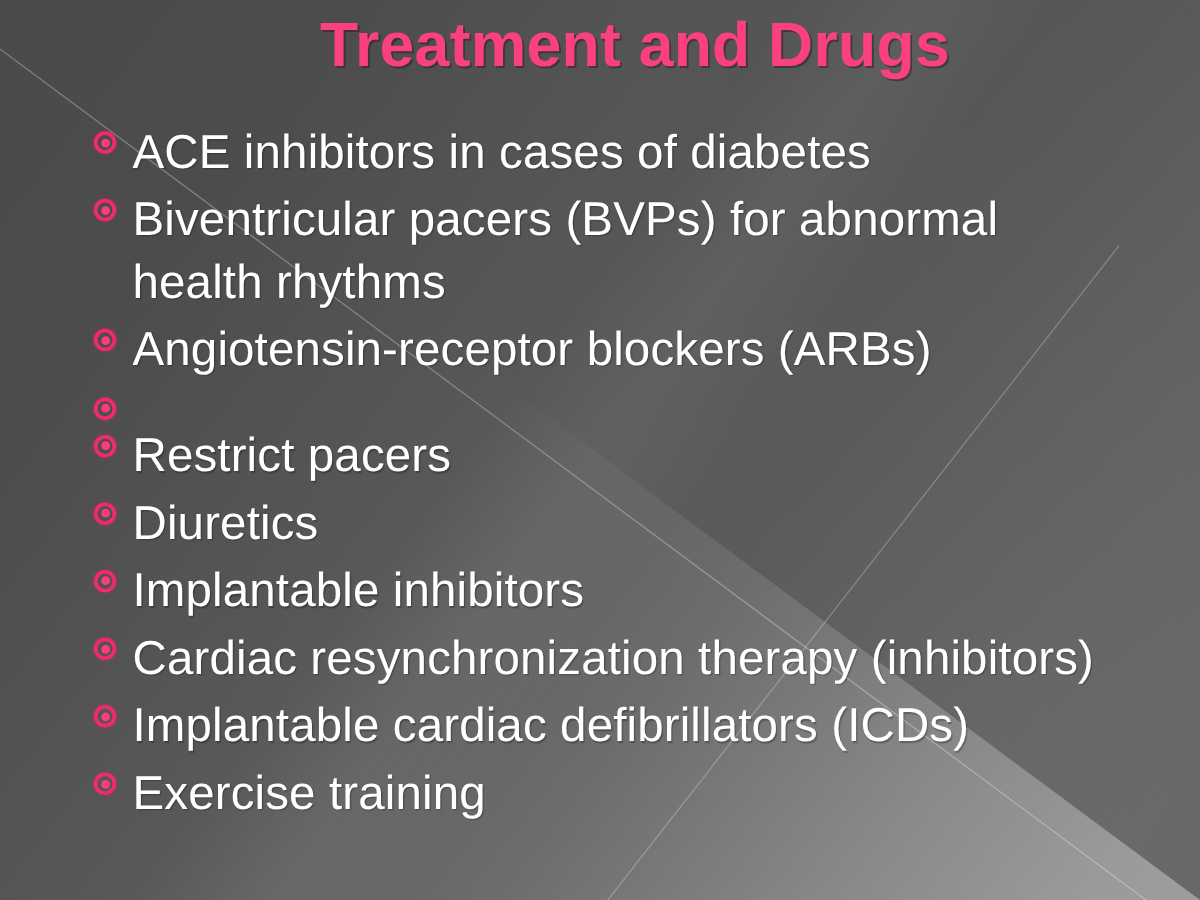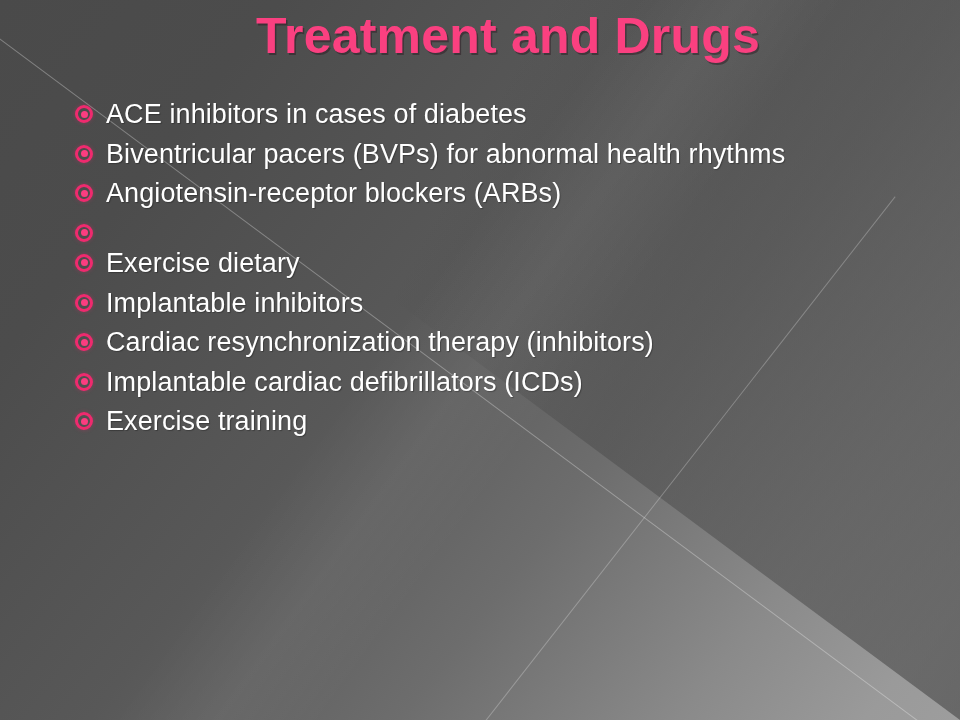--- a/index.html
+++ b/index.html
@@ -141,21 +141,21 @@
     height: 7px;
     margin-left: -3.5px;
     margin-top: -3.5px;
     border-radius: 50%;
     background: #fb3d80;
   }
 
   .bullet-text {
     flex: 1 1 auto;
     color: #ffffff;
-    font-size: 27px;
+    font-size: 38px;
     line-height: 1.32;
     font-weight: normal;
     letter-spacing: 0.1px;
     text-shadow: 1px 1px 1px rgba(0,0,0,0.28);
     max-width: 800px;
   }
 </style>
 </head>
 <body>
 
@@ -186,23 +186,27 @@
         <span class="bullet-marker"></span>
         <span class="bullet-text">Angiotensin-receptor blockers (ARBs)</span>
       </li>
 
       <li class="bullet-item">
         <span class="bullet-marker"></span>
       </li>
 
       <li class="bullet-item">
         <span class="bullet-marker"></span>
-        <span class="bullet-text">Exercise dietary</span>
-      </li>
-
+        <span class="bullet-text">Restrict pacers</span>
+      </li>
+
+      <li class="bullet-item">
+        <span class="bullet-marker"></span>
+        <span class="bullet-text">Diuretics</span>
+      </li>
 
       <li class="bullet-item">
         <span class="bullet-marker"></span>
         <span class="bullet-text">Implantable inhibitors</span>
       </li>
 
       <li class="bullet-item">
         <span class="bullet-marker"></span>
         <span class="bullet-text">Cardiac resynchronization therapy (inhibitors)</span>
       </li>

